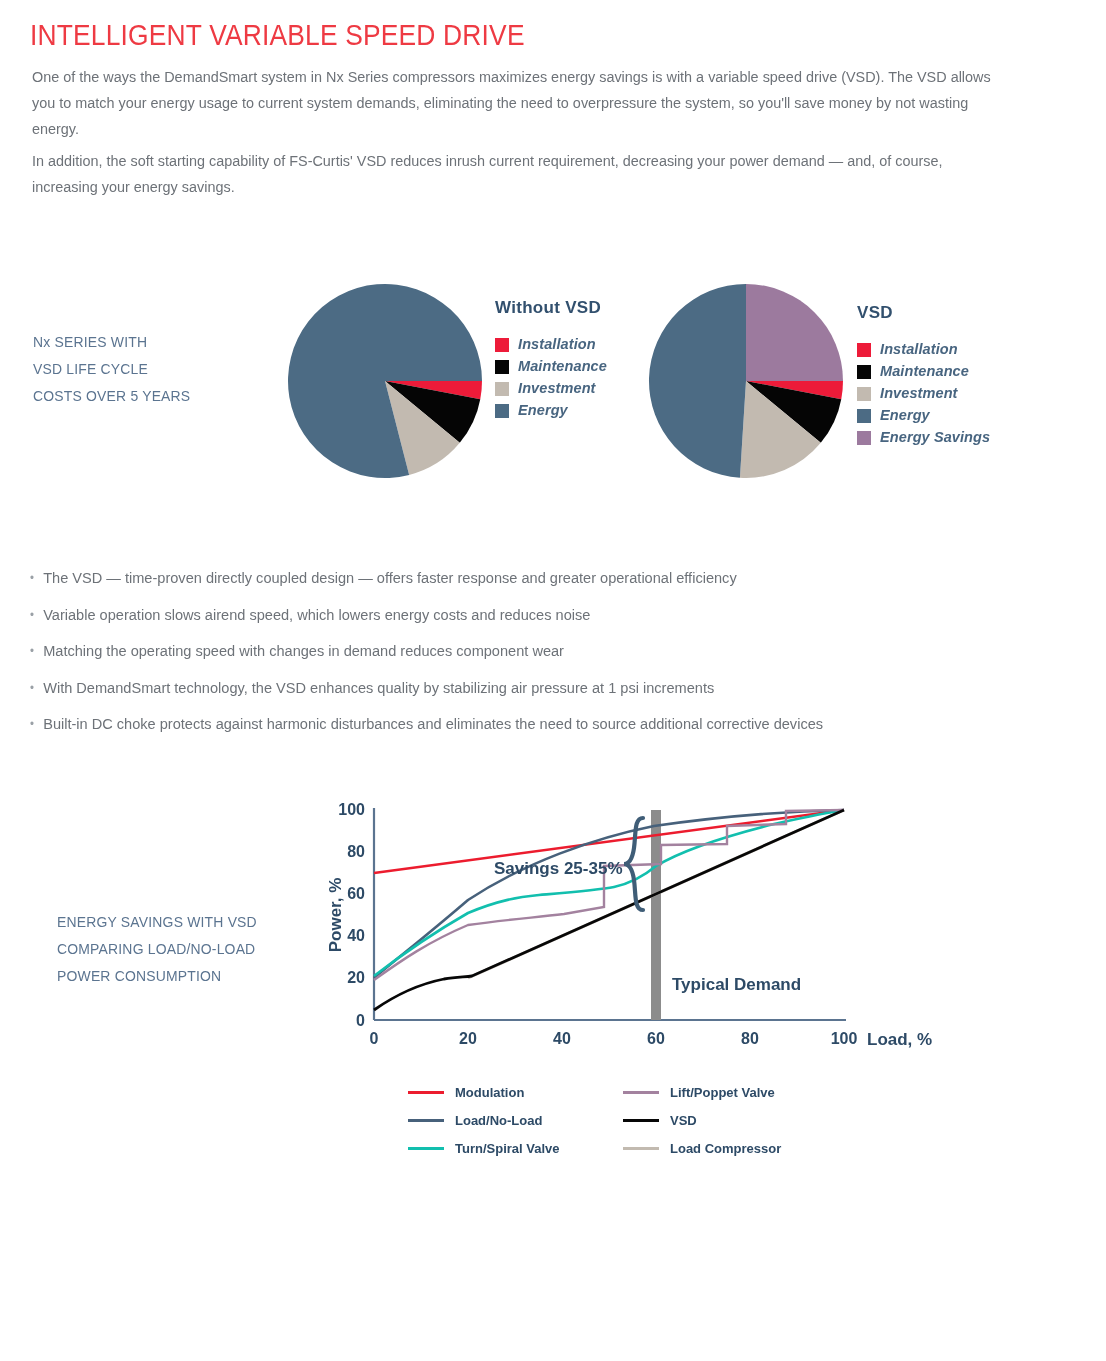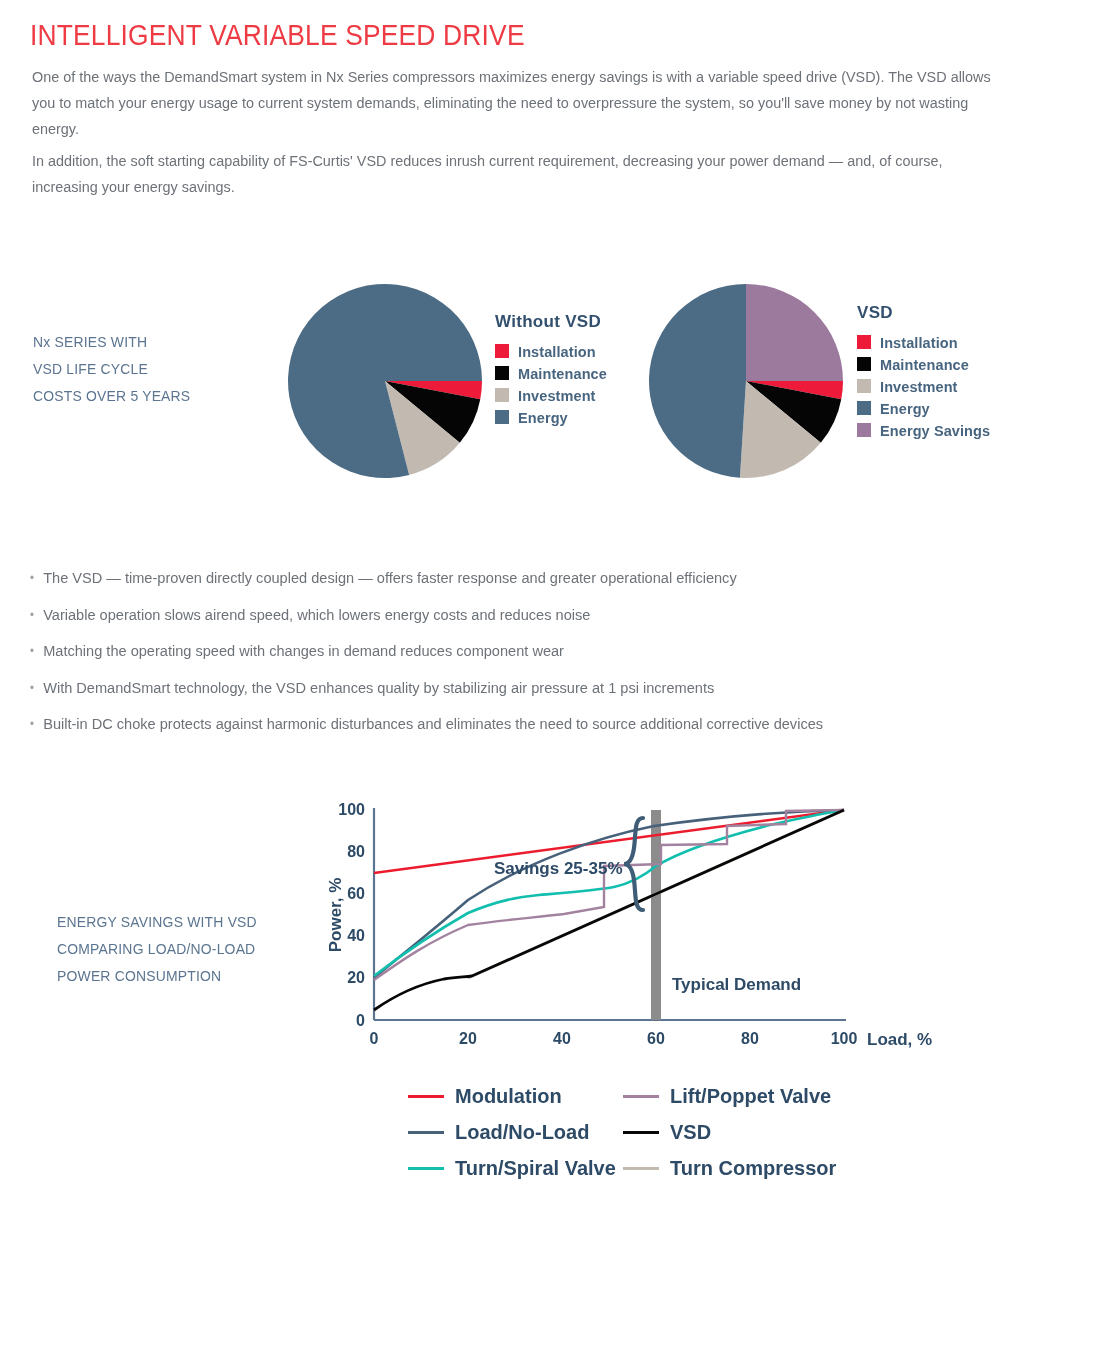--- a/index.html
+++ b/index.html
@@ -43,27 +43,27 @@
     white-space:nowrap;
   }
   #pie-caption{left:33px;top:328px;}
   #line-caption{left:57px;top:908px;}
 
   .pie-wrap{position:absolute;}
   #pie-without{left:287px;top:283px;}
   #pie-vsd{left:648px;top:283px;}
 
   .legend-block{position:absolute;}
-  #legend-without{left:495px;top:312px;}
+  #legend-without{left:495px;top:298px;}
   #legend-vsd{left:857px;top:303px;}
   .legend-title{
     font-size:17px;font-weight:bold;color:#32506e;
     margin-bottom:12px;letter-spacing:.3px;
   }
-  .legend-row{display:flex;align-items:flex-start;height:22px;}
+  .legend-row{display:flex;align-items:flex-end;height:22px;font-style:italic;}
   .legend-swatch{
     width:14px;height:14px;margin-right:9px;flex:none;
     display:inline-block;
   }
   .legend-label{
     font-size:14.5px;font-weight:bold;color:#486580;
     letter-spacing:.1px;white-space:nowrap;
   }
 
   
@@ -93,21 +93,21 @@
     display:grid;
     grid-template-columns:1fr 1fr;
     grid-row-gap:13px;
   }
   .clegend-row{display:flex;align-items:center;}
   .clegend-line{
     width:36px;height:0;border-top-width:3px;border-top-style:solid;
     margin-right:11px;flex:none;
   }
   .clegend-label{
-    font-size:20px;font-weight:bold;color:#2d4a66;white-space:nowrap;
+    font-size:13px;font-weight:bold;color:#2d4a66;white-space:nowrap;
   }
 </style>
 </head>
 <body>
 
 <div id="page-title">INTELLIGENT VARIABLE SPEED DRIVE</div>
 
 <div class="body-para" id="para-1">One of the ways the DemandSmart system in Nx Series compressors maximizes energy savings is with a variable speed drive (VSD). The VSD allows you to match your energy usage to current system demands, eliminating the need to overpressure the system, so you'll save money by not wasting energy.</div>
 <div class="body-para" id="para-2">In addition, the soft starting capability of FS-Curtis' VSD reduces inrush current requirement, decreasing your power demand — and, of course, increasing your energy savings.</div>
 
@@ -274,15 +274,15 @@
   <div class="clegend-row">
     <span class="clegend-line" style="border-top-color:#070707"></span>
     <span class="clegend-label">VSD</span>
   </div>
   <div class="clegend-row">
     <span class="clegend-line" style="border-top-color:#12bfae"></span>
     <span class="clegend-label">Turn/Spiral Valve</span>
   </div>
   <div class="clegend-row">
     <span class="clegend-line" style="border-top-color:#c2bab0"></span>
-    <span class="clegend-label">Turn Compressor</span>
+    <span class="clegend-label">Load Compressor</span>
   </div>
 </div>
 
 </body></html>

